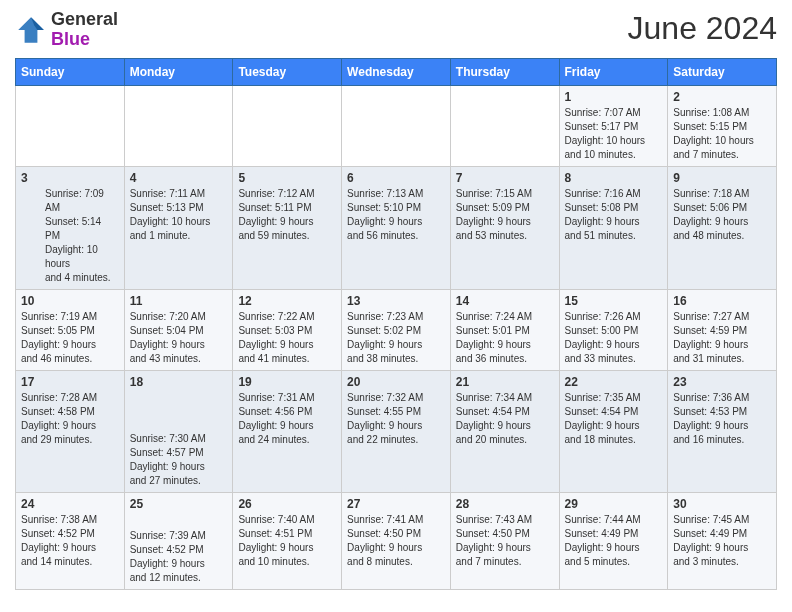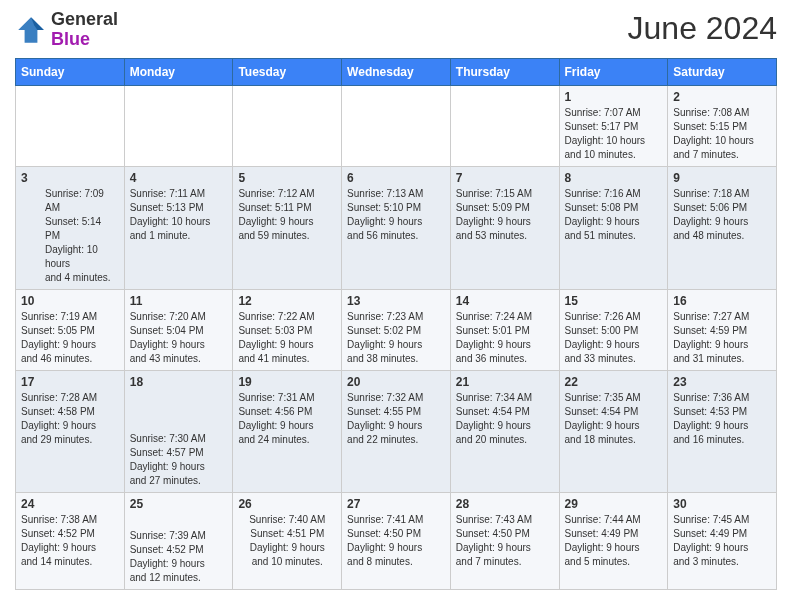--- a/index.html
+++ b/index.html
@@ -127,21 +127,21 @@
         <td class="empty-cell"></td>
         <td>
           <span class="day-number">1</span>
           <div class="day-info" style="white-space: pre-line;">Sunrise: 7:07 AM
 Sunset: 5:17 PM
 Daylight: 10 hours
 and 10 minutes.</div>
         </td>
         <td>
           <span class="day-number">2</span>
-          <div class="day-info" style="white-space: pre-line;">Sunrise: 7:08 AM
+          <div class="day-info" style="white-space: pre-line;">Sunrise: 1:08 AM
 Sunset: 5:15 PM
 Daylight: 10 hours
 and 7 minutes.</div>
         </td>
       </tr>
       <tr>
         <td>
           <span class="day-number">3</span>
           <div class="day-info" style="white-space: pre-line; margin-left: 24px;">Sunrise: 7:09 AM
 Sunset: 5:14 PM
@@ -303,21 +303,21 @@
         </td>
         <td>
           <span class="day-number">25</span>
           <div class="day-info" style="white-space: pre-line; margin-top: 18px;">Sunrise: 7:39 AM
 Sunset: 4:52 PM
 Daylight: 9 hours
 and 12 minutes.</div>
         </td>
         <td>
           <span class="day-number">26</span>
-          <div class="day-info" style="white-space: pre-line; text-align: center;">Sunrise: 7:40 AM
+          <div class="day-info" style="white-space: pre-line;">Sunrise: 7:40 AM
 Sunset: 4:51 PM
 Daylight: 9 hours
 and 10 minutes.</div>
         </td>
         <td>
           <span class="day-number">27</span>
           <div class="day-info" style="white-space: pre-line;">Sunrise: 7:41 AM
 Sunset: 4:50 PM
 Daylight: 9 hours
 and 8 minutes.</div>

